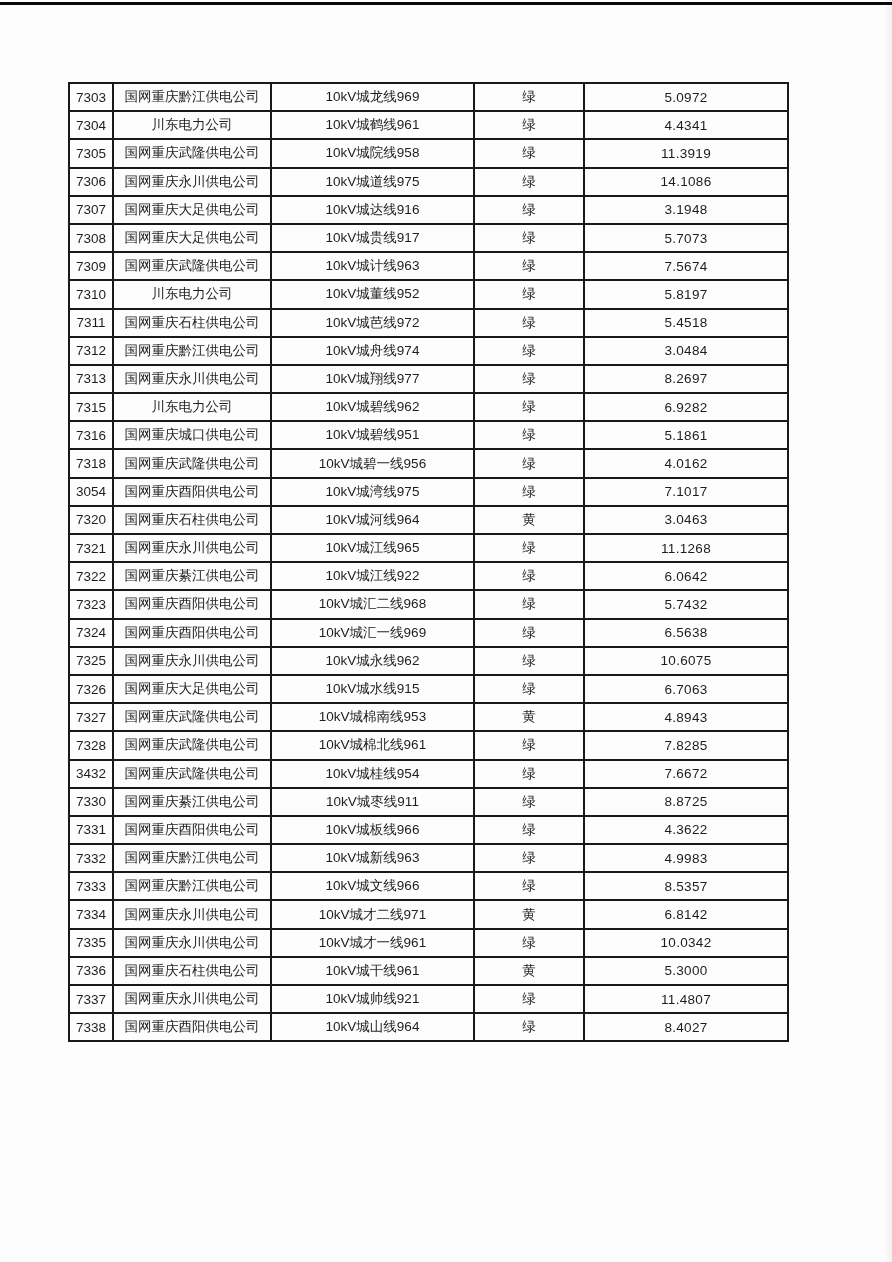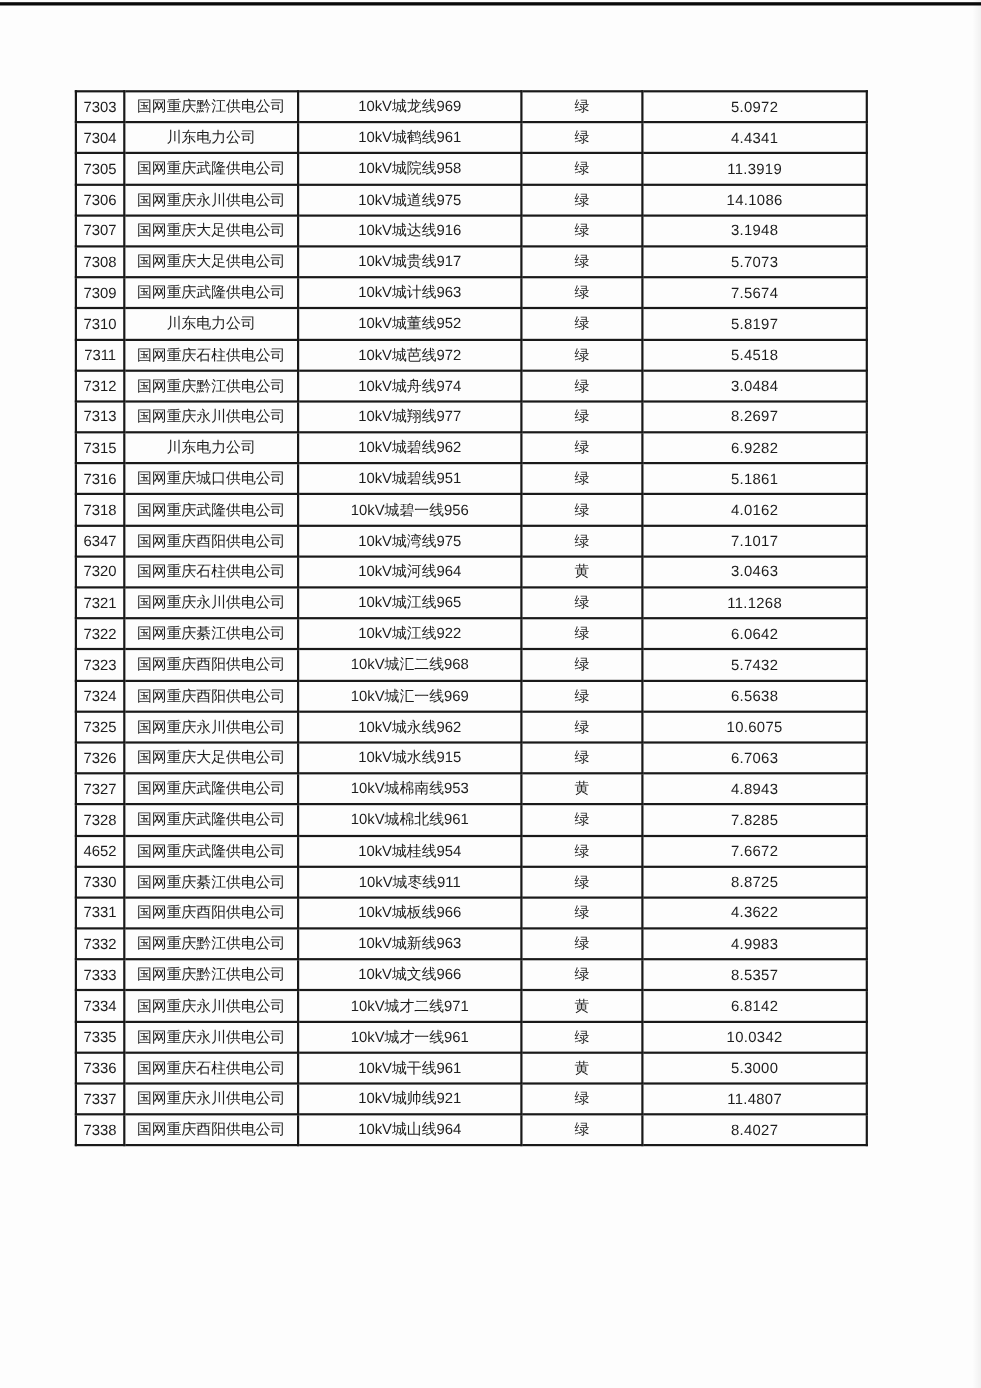--- a/index.html
+++ b/index.html
@@ -163,21 +163,21 @@
         <td class="cell-value">5.1861</td>
       </tr>
       <tr>
         <td class="cell-id">7318</td>
         <td class="cell-company">国网重庆武隆供电公司</td>
         <td class="cell-line">10kV城碧一线956</td>
         <td class="cell-status">绿</td>
         <td class="cell-value">4.0162</td>
       </tr>
       <tr>
-        <td class="cell-id">6347</td>
+        <td class="cell-id">3054</td>
         <td class="cell-company">国网重庆酉阳供电公司</td>
         <td class="cell-line">10kV城湾线975</td>
         <td class="cell-status">绿</td>
         <td class="cell-value">7.1017</td>
       </tr>
       <tr>
         <td class="cell-id">7320</td>
         <td class="cell-company">国网重庆石柱供电公司</td>
         <td class="cell-line">10kV城河线964</td>
         <td class="cell-status">黄</td>
@@ -233,21 +233,21 @@
         <td class="cell-value">4.8943</td>
       </tr>
       <tr>
         <td class="cell-id">7328</td>
         <td class="cell-company">国网重庆武隆供电公司</td>
         <td class="cell-line">10kV城棉北线961</td>
         <td class="cell-status">绿</td>
         <td class="cell-value">7.8285</td>
       </tr>
       <tr>
-        <td class="cell-id">4652</td>
+        <td class="cell-id">3432</td>
         <td class="cell-company">国网重庆武隆供电公司</td>
         <td class="cell-line">10kV城桂线954</td>
         <td class="cell-status">绿</td>
         <td class="cell-value">7.6672</td>
       </tr>
       <tr>
         <td class="cell-id">7330</td>
         <td class="cell-company">国网重庆綦江供电公司</td>
         <td class="cell-line">10kV城枣线911</td>
         <td class="cell-status">绿</td>

